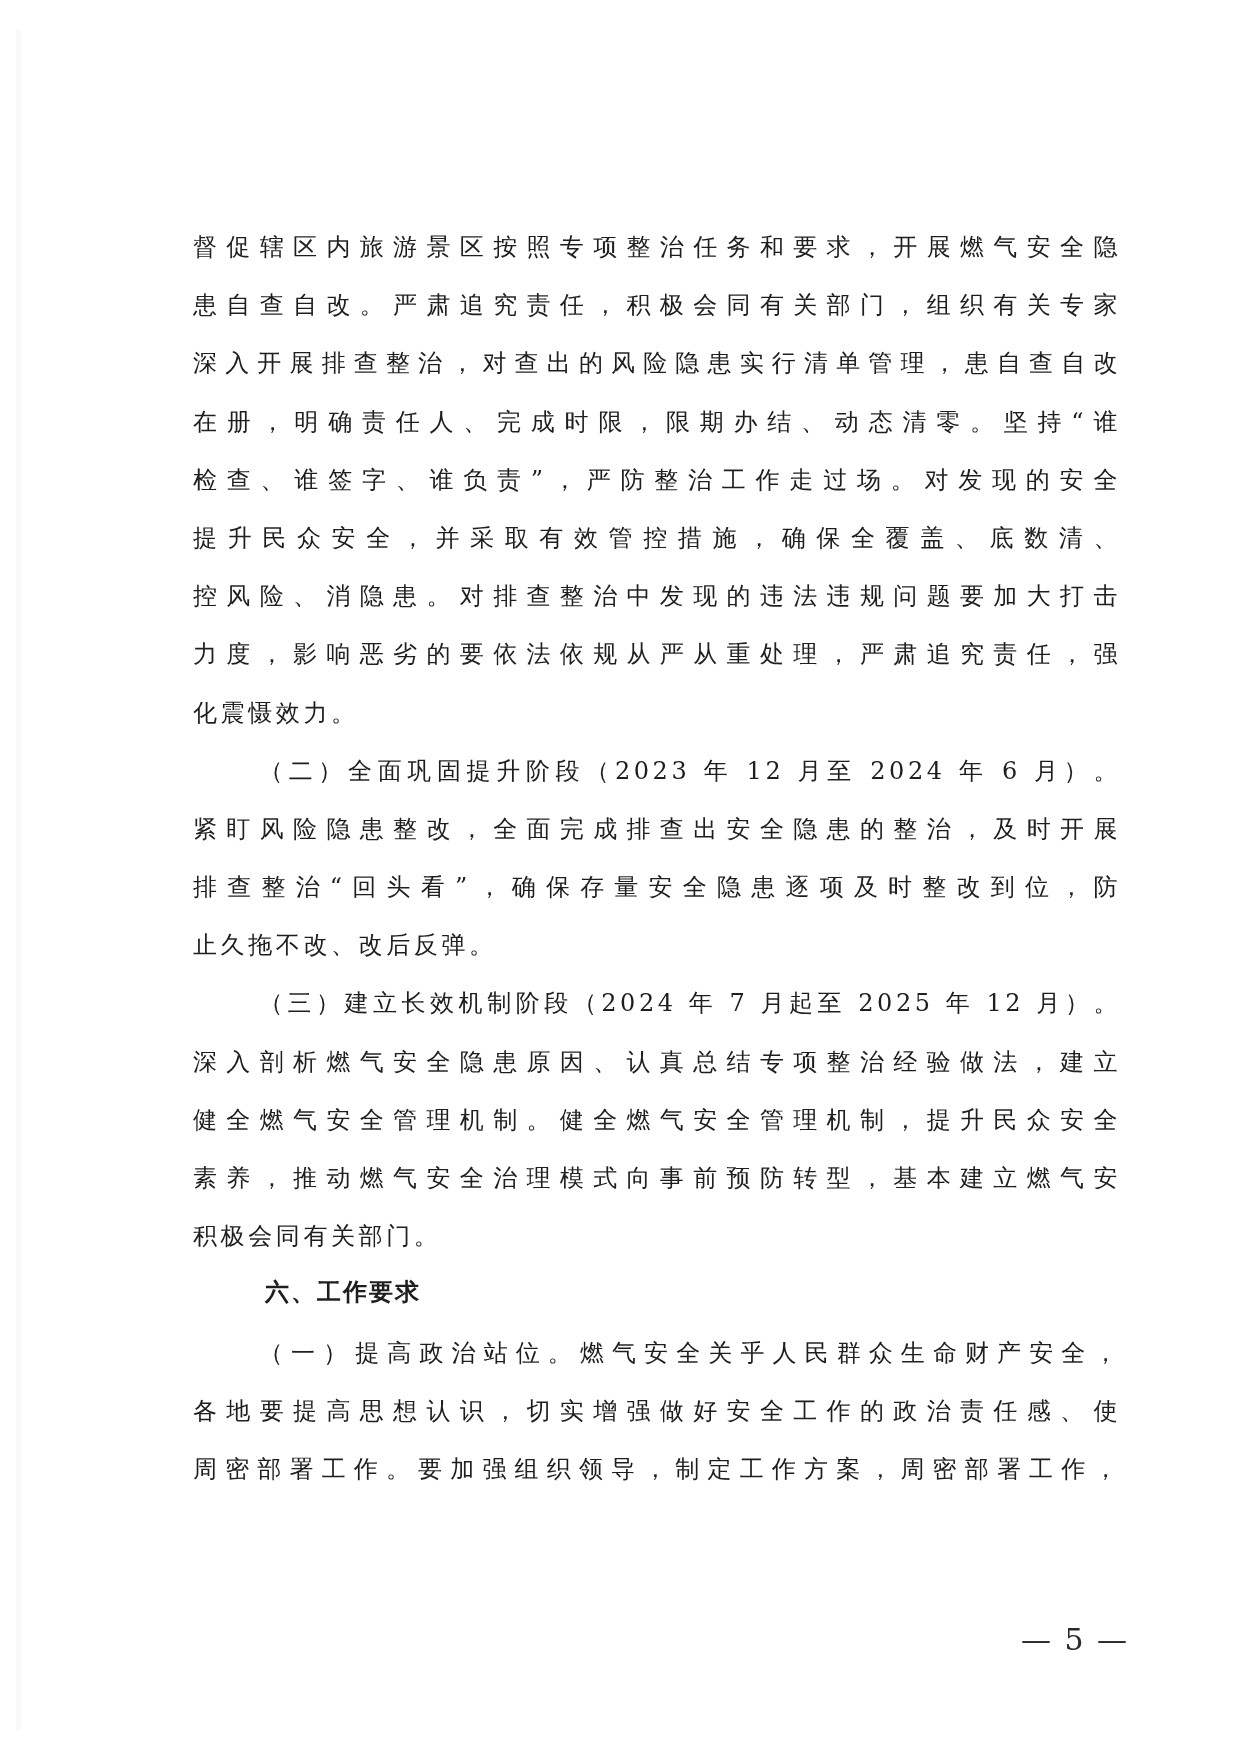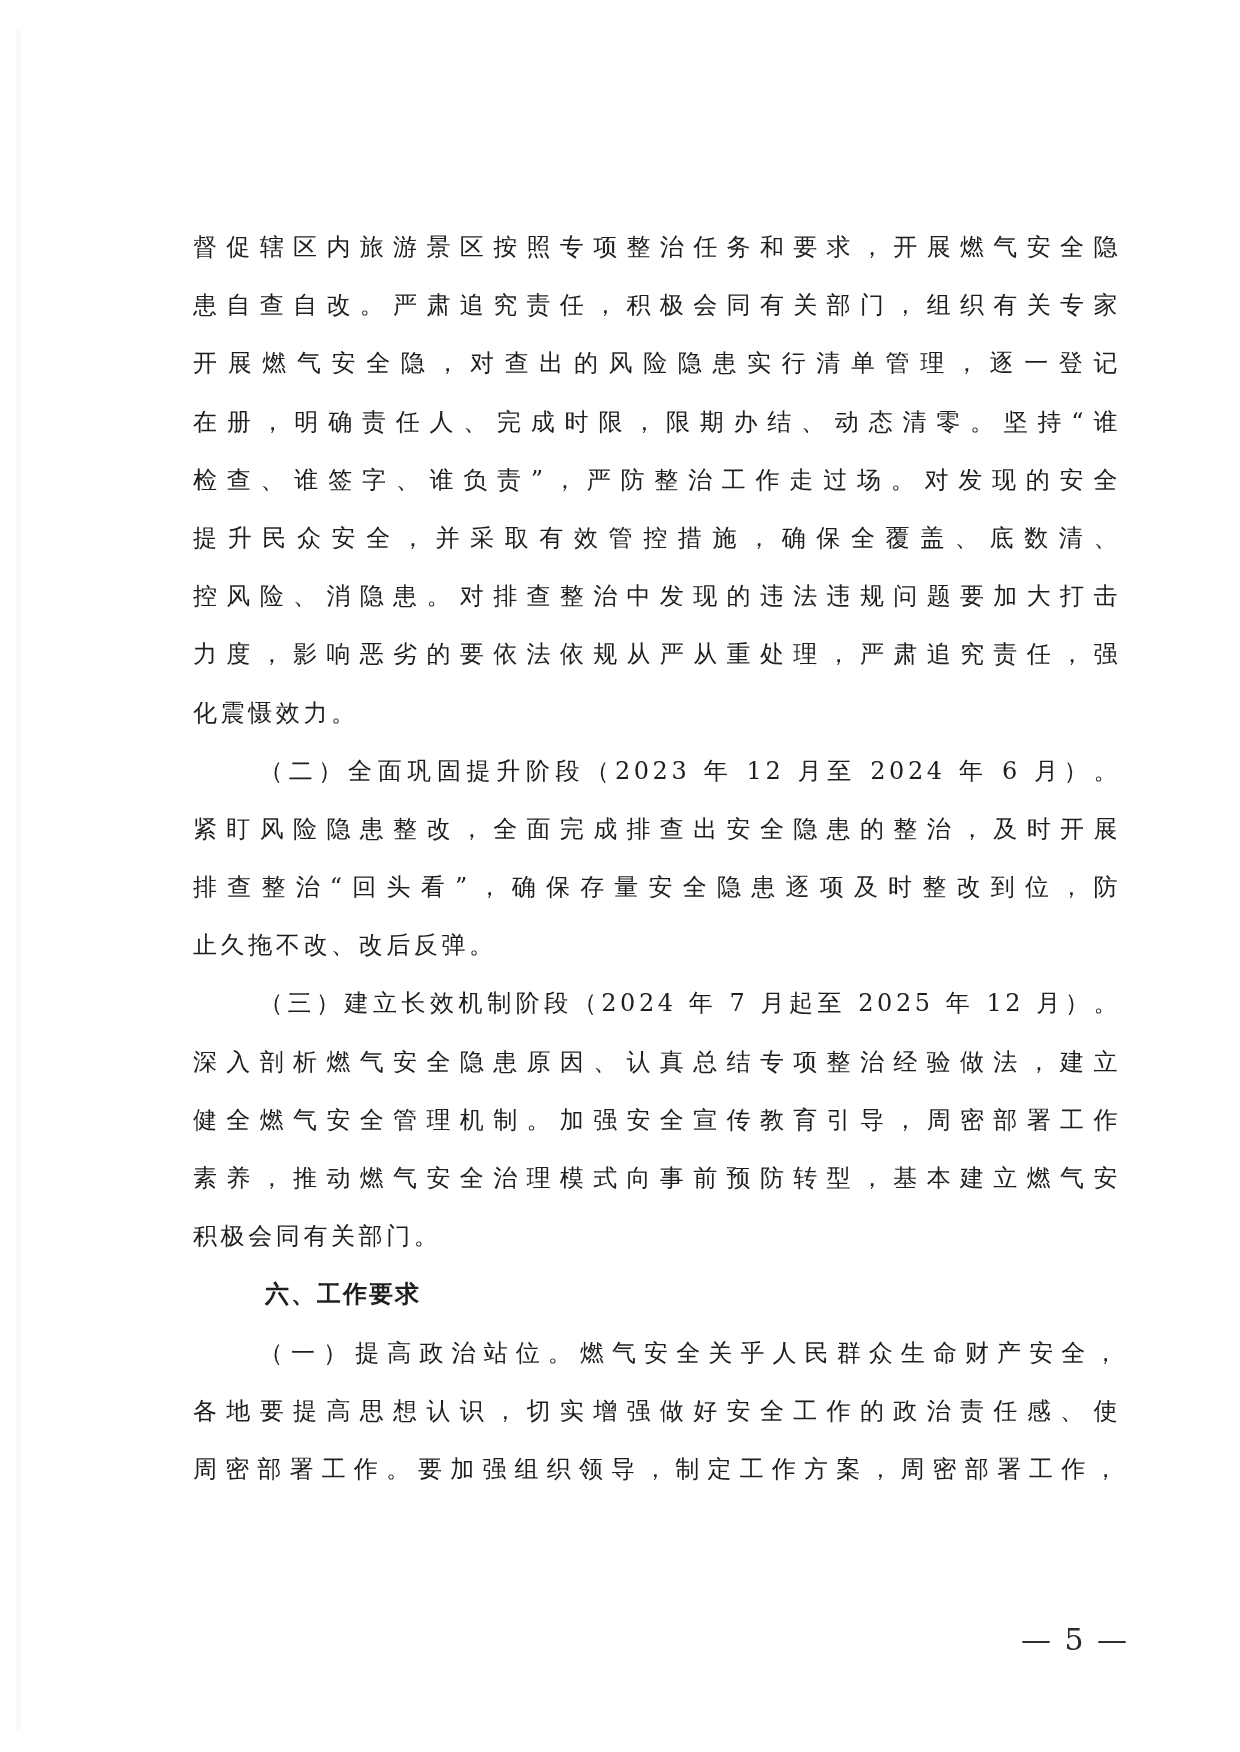--- a/index.html
+++ b/index.html
@@ -42,21 +42,21 @@
     text-align: justify;
     text-align-last: justify;
   }
   .line.last {
     text-align-last: left;
   }
   .line.indent {
     padding-left: 66px;
   }
   .line.heading {
-    font-family: Liberation Sans, sans-serif;
+    font-family: Liberation Mono, monospace;
     font-weight: bold;
     padding-left: 72px;
     text-align-last: left;
     letter-spacing: 2px;
   }
   .page-number {
     position: absolute;
     left: 1020px;
     top: 1622px;
     width: 110px;
@@ -69,34 +69,34 @@
 </style>
 </head>
 <body>
 
 <div class="page">
   <div class="scan-edge"></div>
 
   <div class="body-text">
     <div class="line">督促辖区内旅游景区按照专项整治任务和要求，开展燃气安全隐</div>
     <div class="line">患自查自改。严肃追究责任，积极会同有关部门，组织有关专家</div>
-    <div class="line">开展燃气安全隐，对查出的风险隐患实行清单管理，逐一登记</div>
+    <div class="line">深入开展排查整治，对查出的风险隐患实行清单管理，患自查自改</div>
     <div class="line">在册，明确责任人、完成时限，限期办结、动态清零。坚持“谁</div>
     <div class="line">检查、谁签字、谁负责”，严防整治工作走过场。对发现的安全</div>
     <div class="line">提升民众安全，并采取有效管控措施，确保全覆盖、底数清、</div>
     <div class="line">控风险、消隐患。对排查整治中发现的违法违规问题要加大打击</div>
     <div class="line">力度，影响恶劣的要依法依规从严从重处理，严肃追究责任，强</div>
     <div class="line last">化震慑效力。</div>
     <div class="line indent">（二）全面巩固提升阶段（2023 年 12 月至 2024 年 6 月）。</div>
     <div class="line">紧盯风险隐患整改，全面完成排查出安全隐患的整治，及时开展</div>
     <div class="line">排查整治“回头看”，确保存量安全隐患逐项及时整改到位，防</div>
     <div class="line last">止久拖不改、改后反弹。</div>
     <div class="line indent">（三）建立长效机制阶段（2024 年 7 月起至 2025 年 12 月）。</div>
     <div class="line">深入剖析燃气安全隐患原因、认真总结专项整治经验做法，建立</div>
-    <div class="line">健全燃气安全管理机制。加强安全宣传教育引导，周密部署工作</div>
+    <div class="line">健全燃气安全管理机制。健全燃气安全管理机制，提升民众安全</div>
     <div class="line">素养，推动燃气安全治理模式向事前预防转型，基本建立燃气安</div>
     <div class="line last">积极会同有关部门。</div>
     <div class="line heading">六、工作要求</div>
     <div class="line indent">（一）提高政治站位。燃气安全关乎人民群众生命财产安全，</div>
     <div class="line">各地要提高思想认识，切实增强做好安全工作的政治责任感、使</div>
     <div class="line">周密部署工作。要加强组织领导，制定工作方案，周密部署工作，</div>
   </div>
 
   <div class="page-number">— 5 —</div>
 </div>

